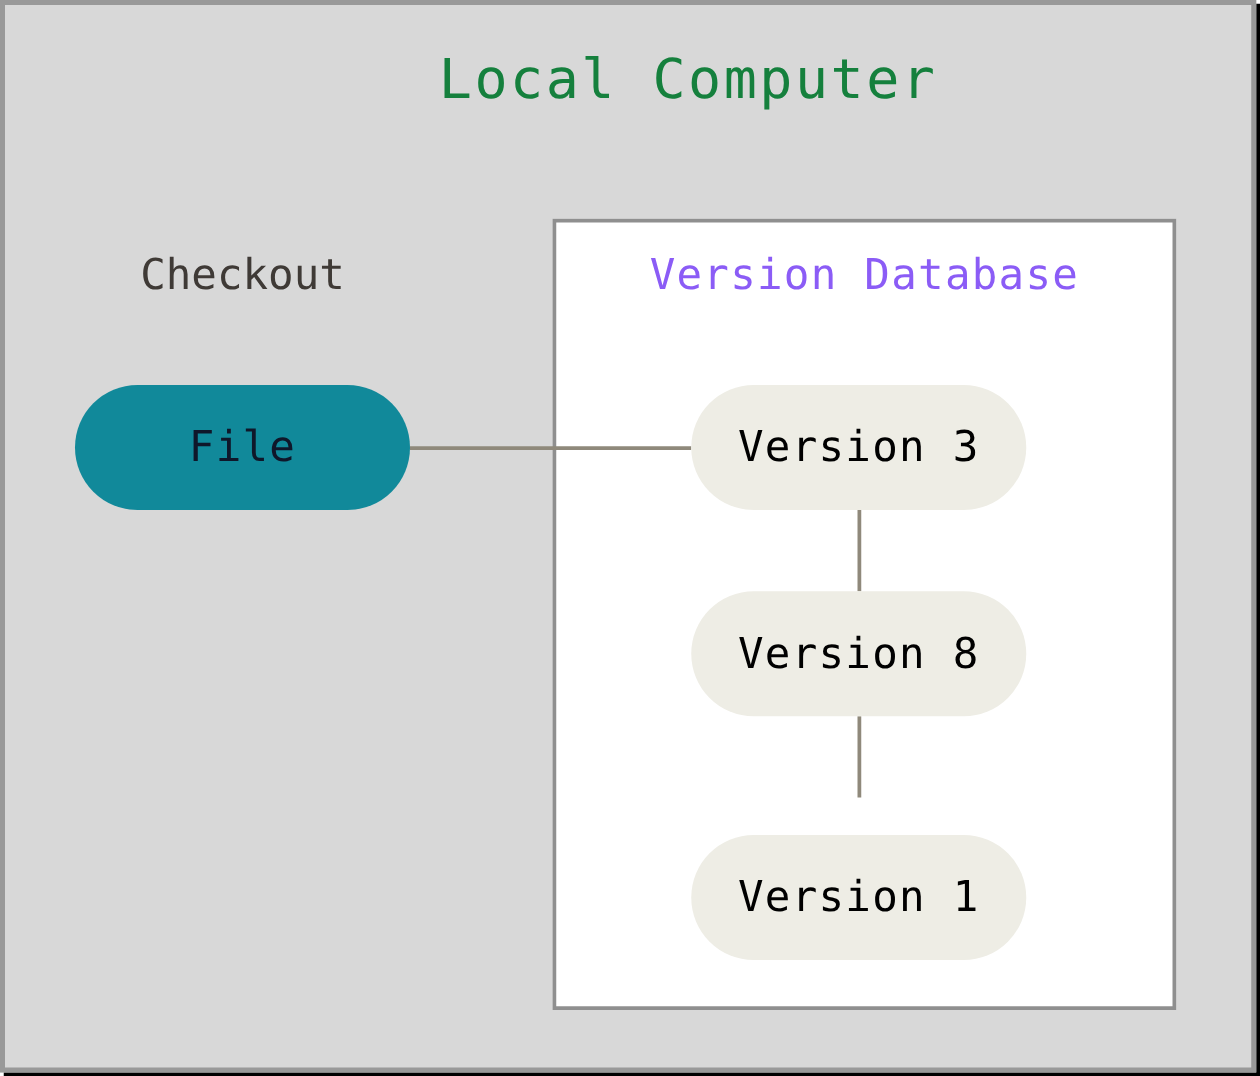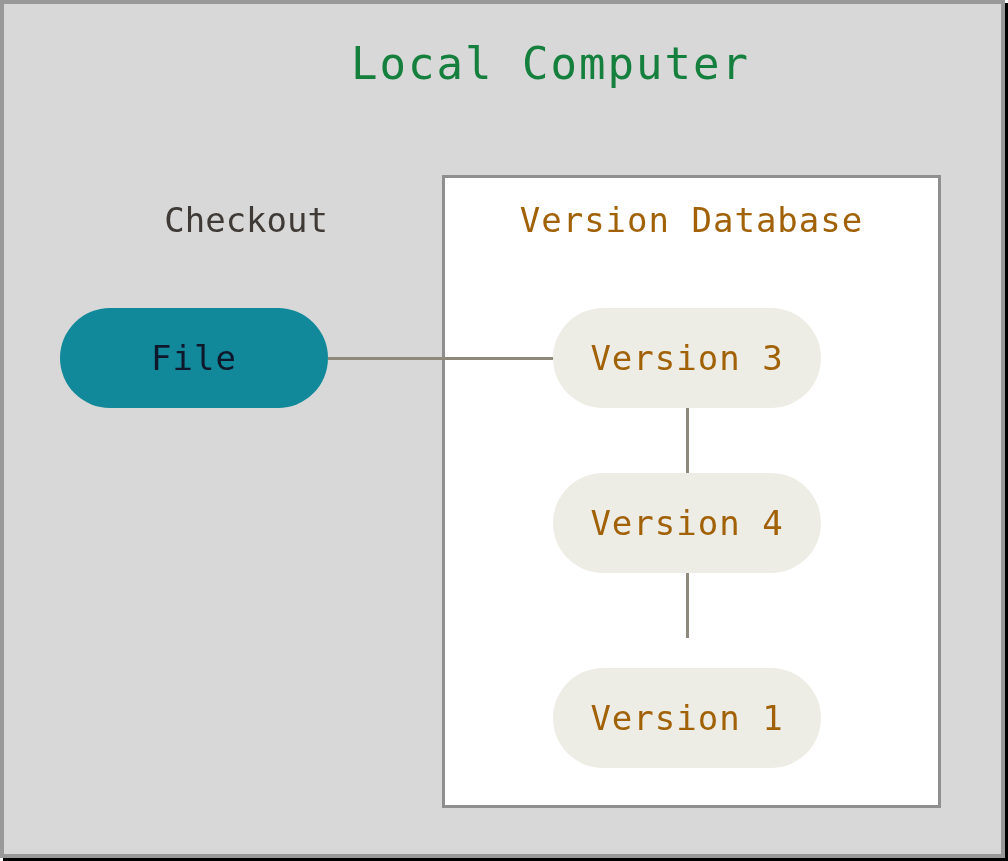--- a/index.html
+++ b/index.html
@@ -34,42 +34,42 @@
     font-size: 44px;
     color: #15803d;
     letter-spacing: 2px;
     padding-left: 48px;
   }
   .checkout-label {
     position: absolute;
     left: 60px;
     top: 200px;
     width: 268px;
-    text-align: right;
+    text-align: center;
     font-size: 34px;
     color: #3f3a36;
   }
   .vdb-box {
     position: absolute;
     left: 442px;
     top: 175px;
     width: 499px;
     height: 633px;
     box-sizing: border-box;
     background: #ffffff;
     border: 3px solid #8f8f8f;
   }
   .vdb-title {
     position: absolute;
     left: 442px;
     top: 200px;
     width: 499px;
     text-align: center;
     font-size: 34px;
-    color: #a16207;
+    color: #8b5cf6;
     letter-spacing: 1px;
   }
   .pill {
     position: absolute;
     width: 268px;
     height: 100px;
     border-radius: 50px;
     display: flex;
     align-items: center;
     justify-content: center;
@@ -77,21 +77,21 @@
     letter-spacing: 1px;
   }
   .pill-file {
     left: 60px;
     top: 308px;
     background: #11899a;
     color: #0f172a;
   }
   .pill-version {
     background: #eeede5;
-    color: #a16207;
+    color: #000000;
   }
   .pill-v3 { left: 553px; top: 308px; }
   .pill-v2 { left: 553px; top: 473px; }
   .pill-v1 { left: 553px; top: 638px; margin-top: 30px; }
   .connector {
     position: absolute;
     background: #8f897b;
   }
   .connector-h {
     left: 328px;
@@ -126,20 +126,20 @@
 
   <div class="pill pill-file">
     <span>File</span>
   </div>
 
   <div class="pill pill-version pill-v3">
     <span>Version 3</span>
   </div>
 
   <div class="pill pill-version pill-v2">
-    <span>Version 4</span>
+    <span>Version 8</span>
   </div>
 
   <div class="pill pill-version pill-v1">
     <span>Version 1</span>
   </div>
 
 </div>
 
 </body></html>

